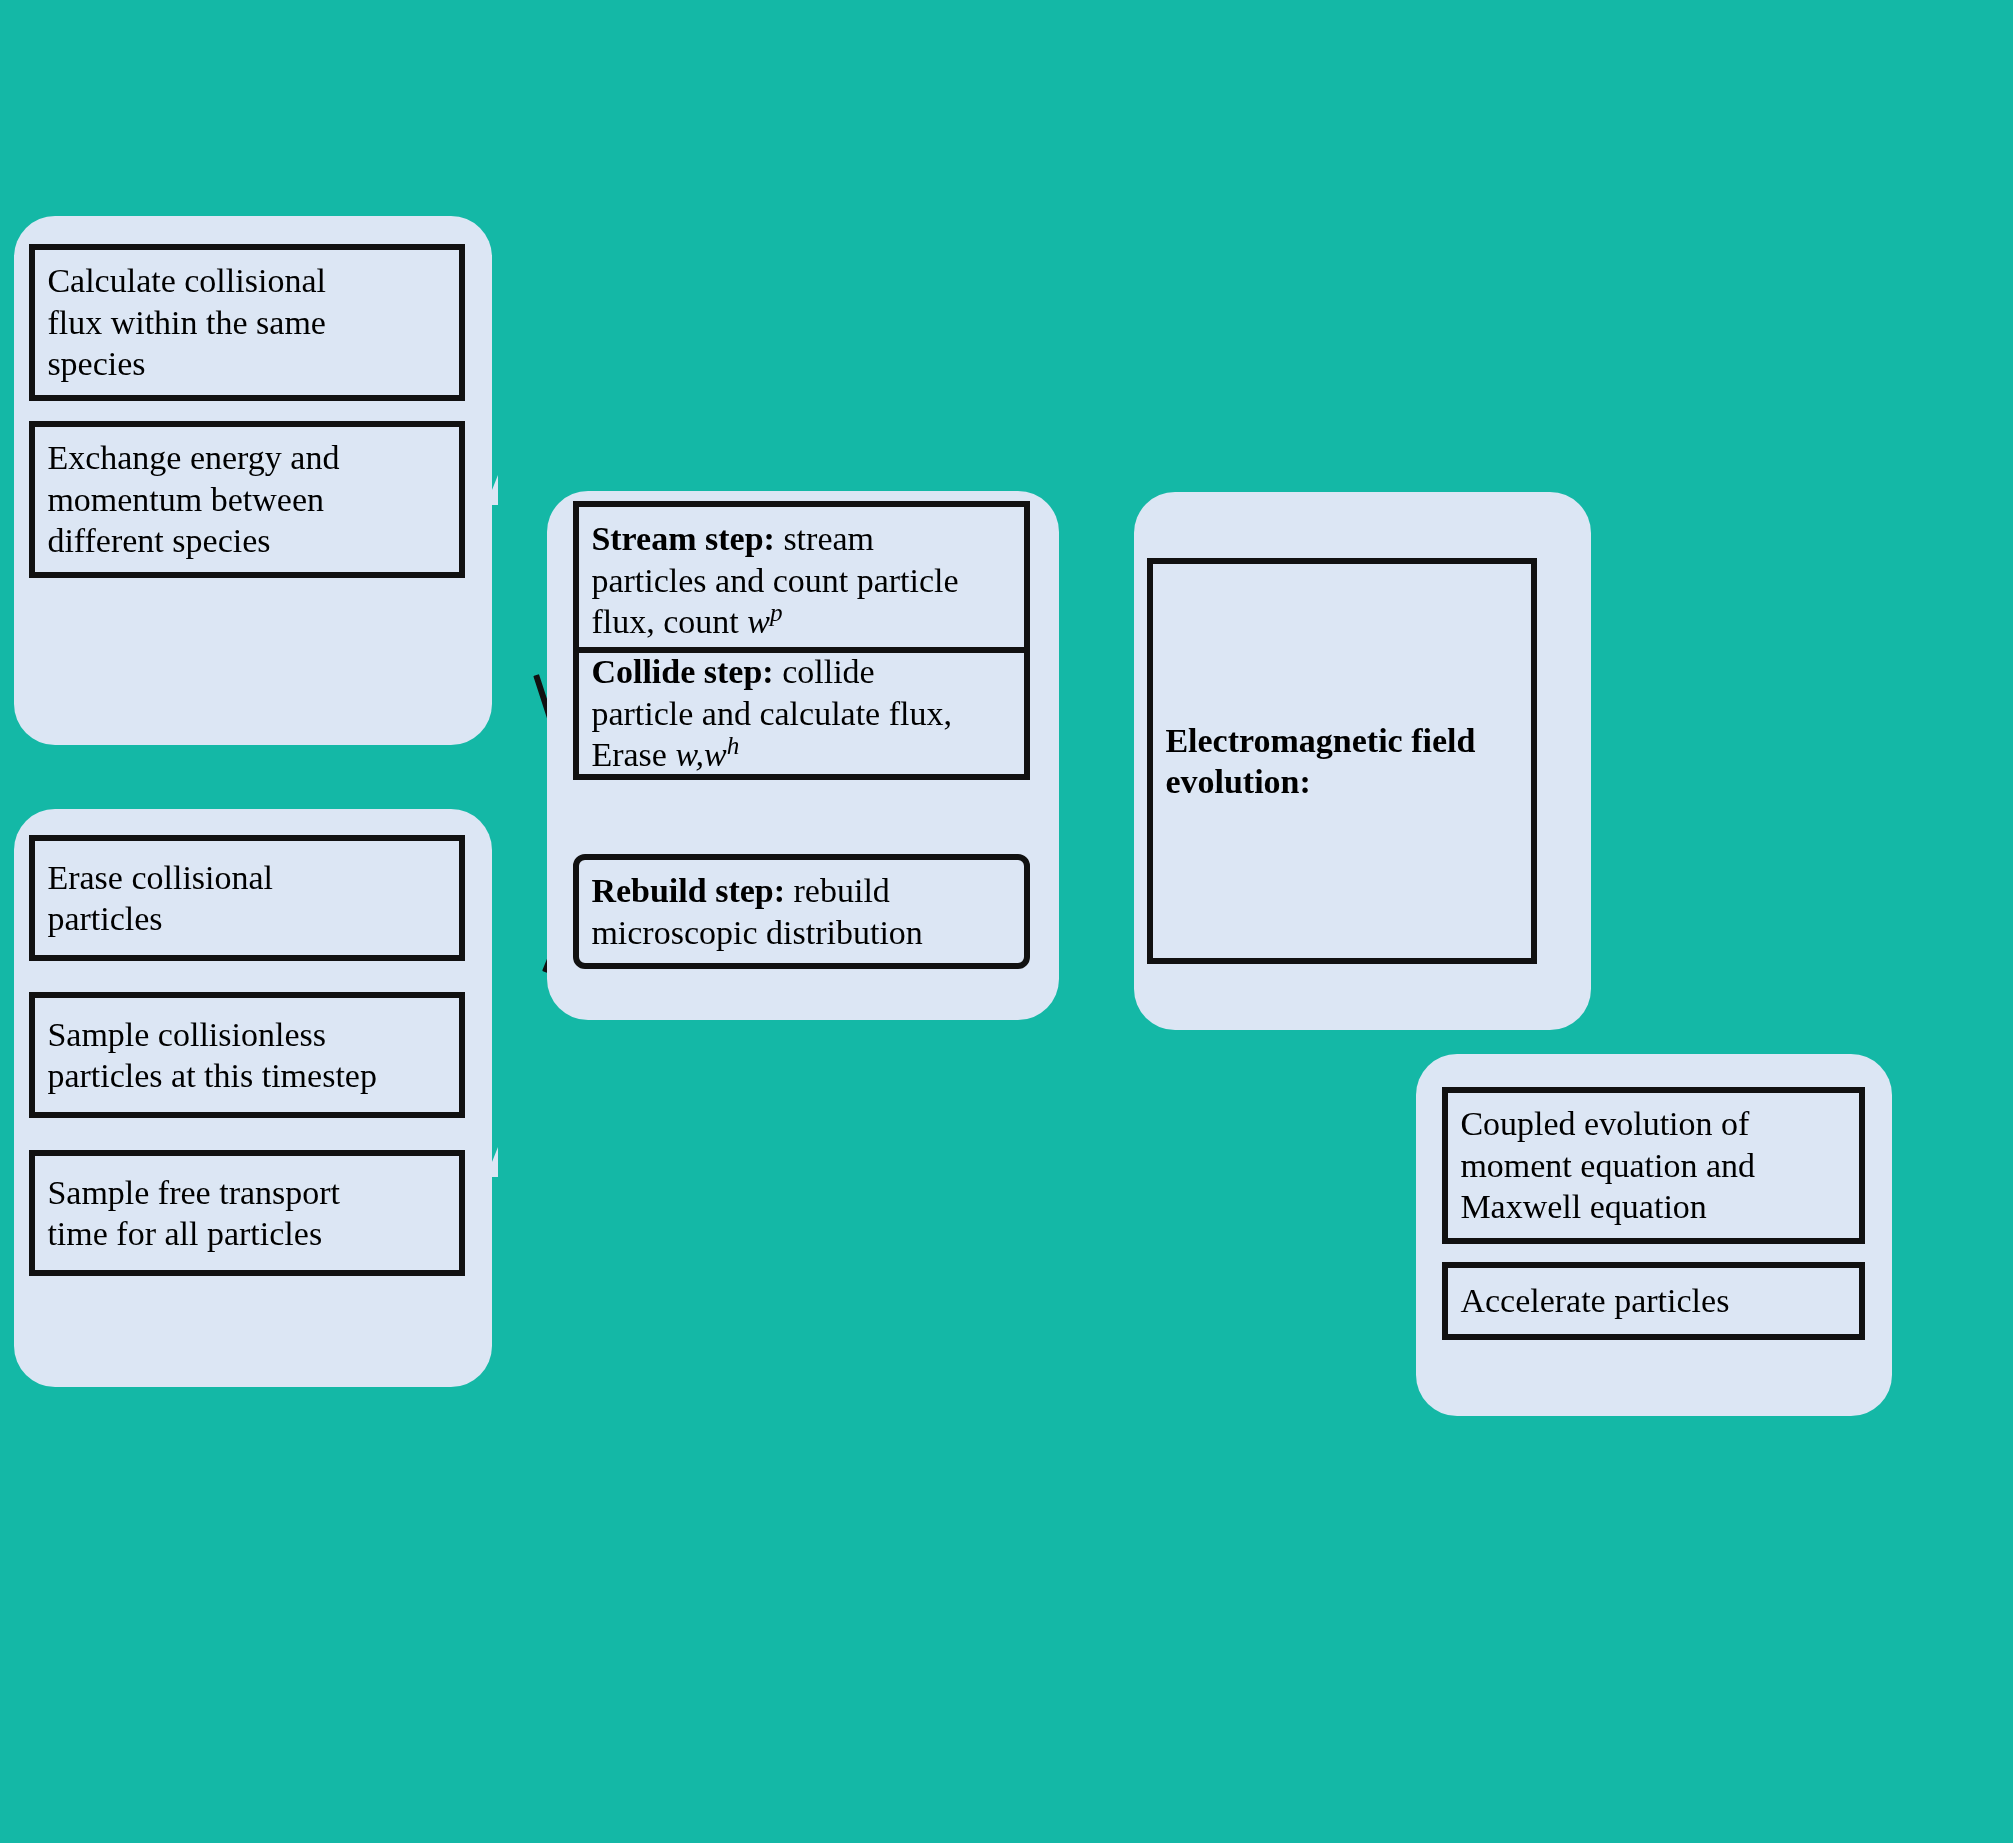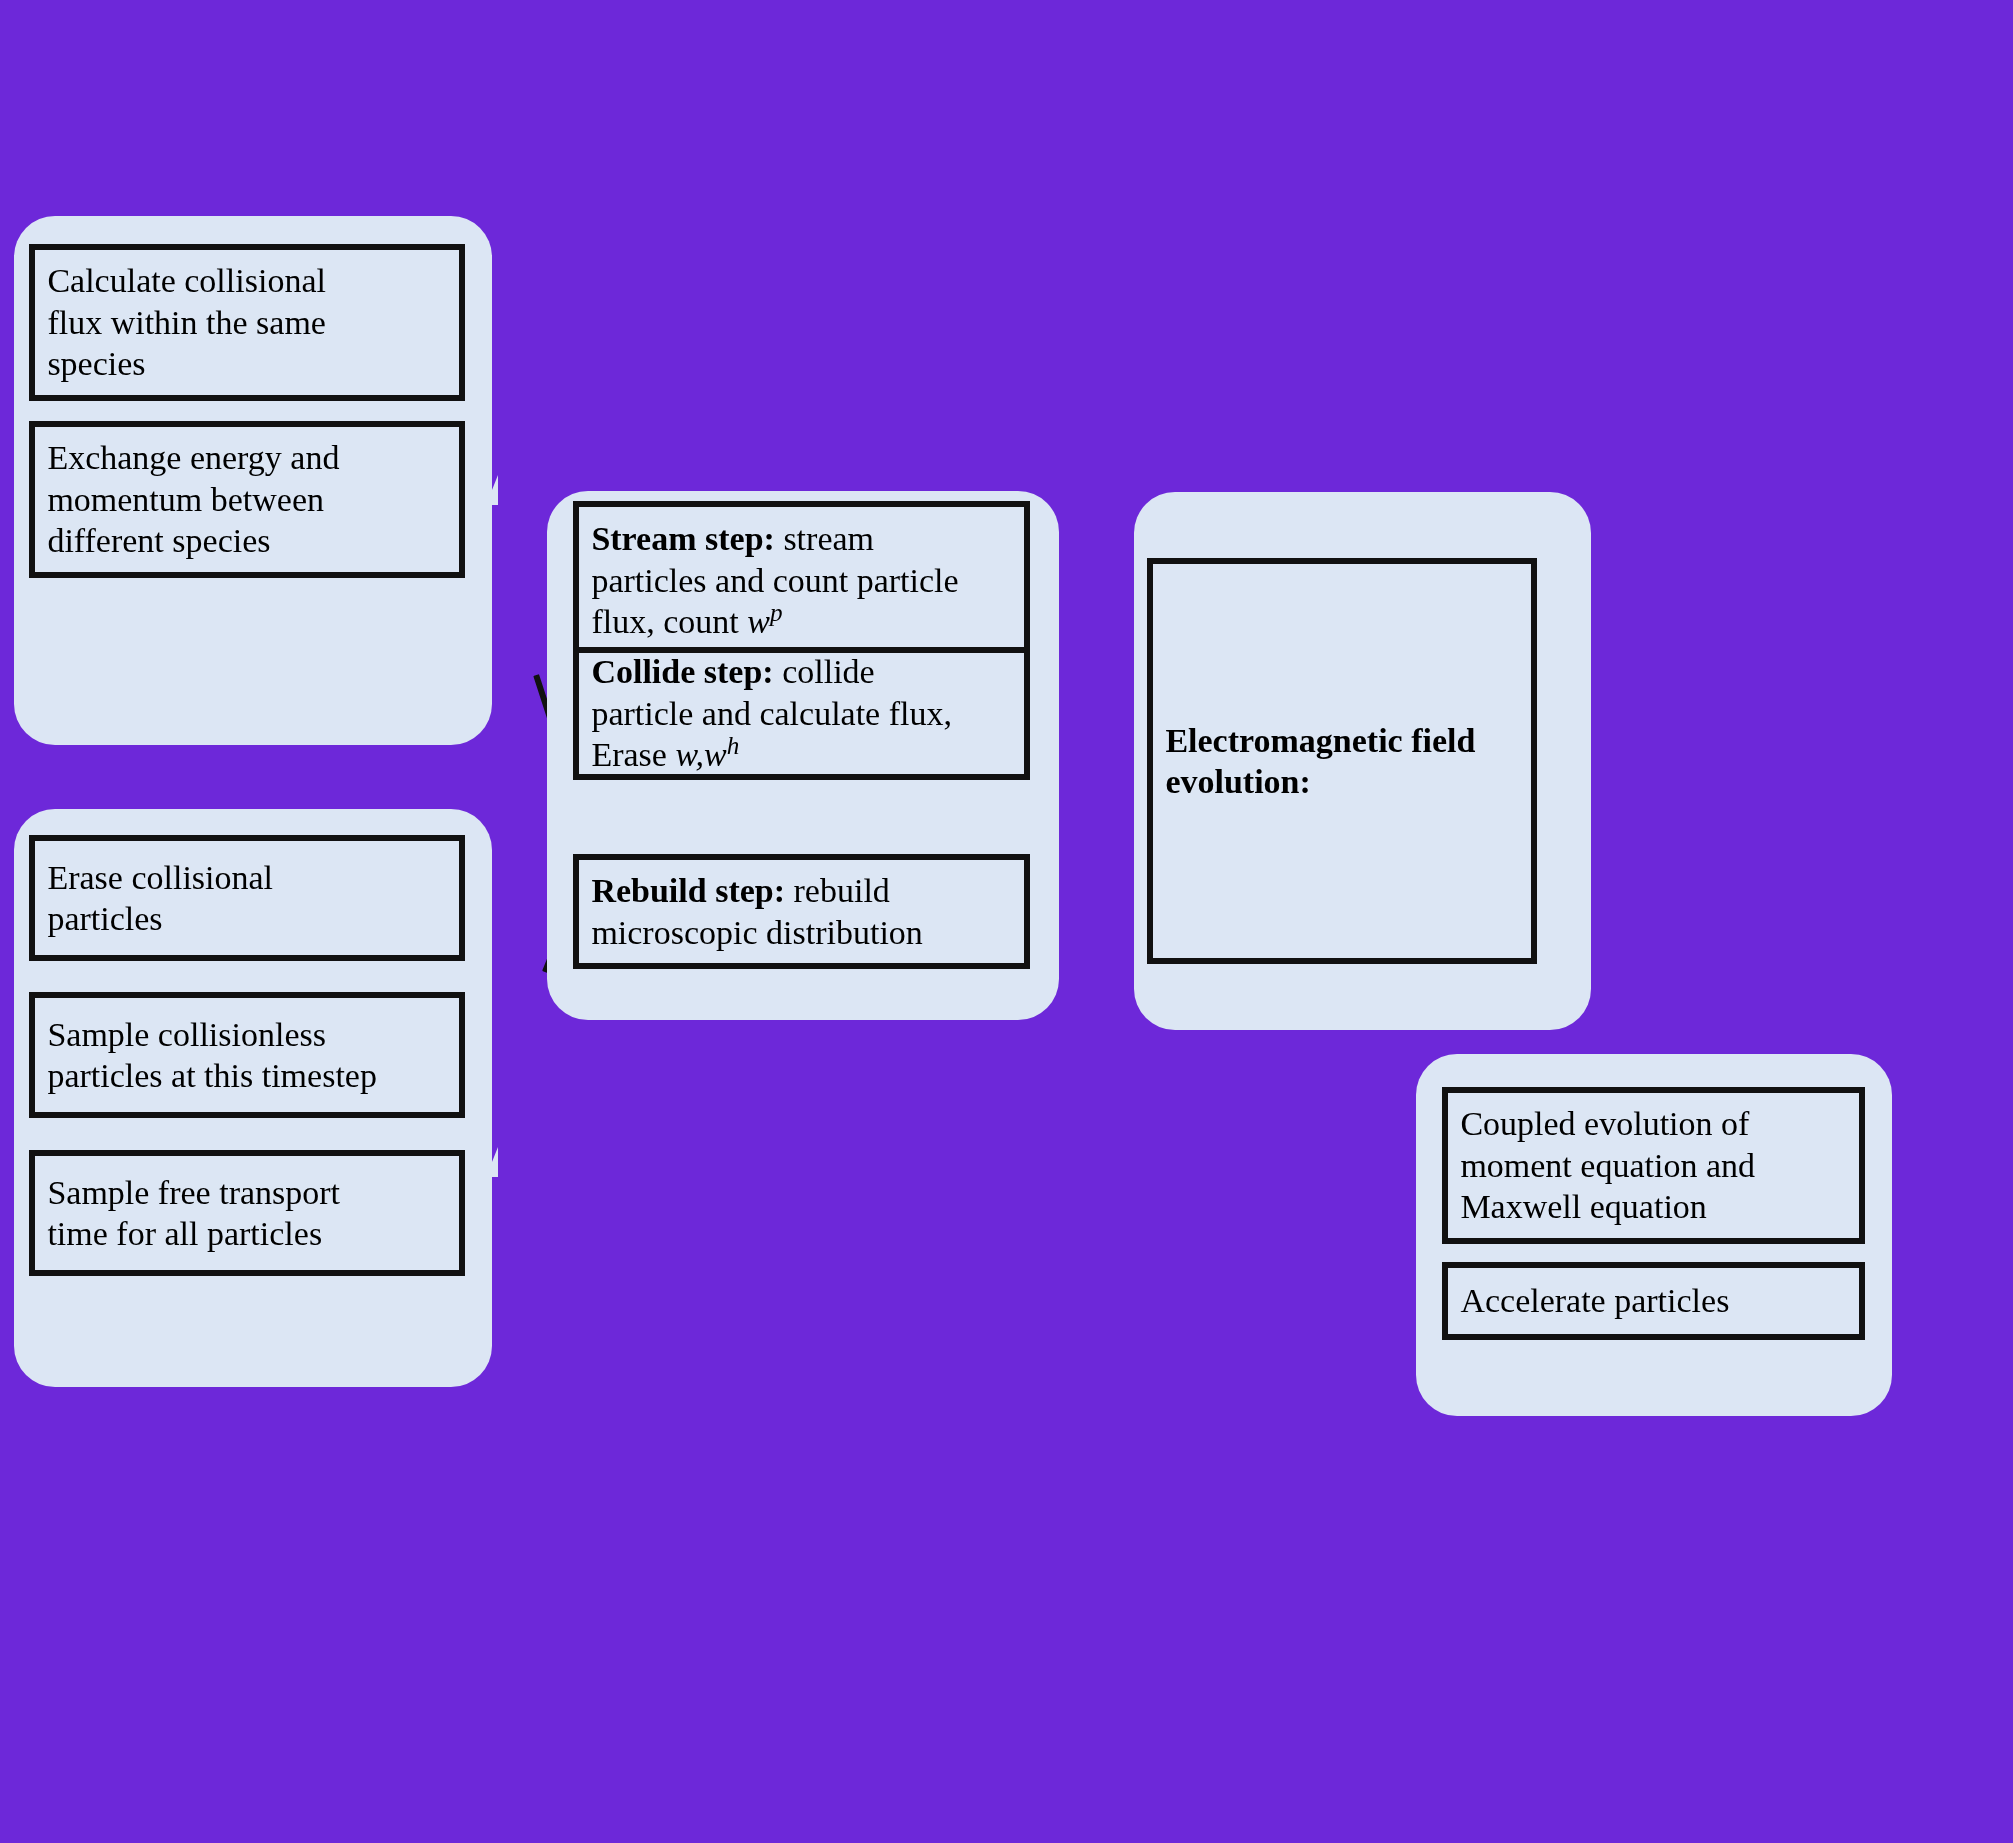--- a/index.html
+++ b/index.html
@@ -4,21 +4,21 @@
 <style>
   html, body {
     margin: 0;
     padding: 0;
     background: #000000;
   }
   #canvas {
     position: relative;
     width: 2013px;
     height: 1844px;
-    background: #6d28d9;
+    background: #14b8a6;
     overflow: hidden;
     font-family: "Liberation Serif", "DejaVu Serif", serif;
   }
 
   
   .group {
     position: absolute;
     background: #dce6f4;
     border-radius: 41px;
     box-sizing: border-box;
@@ -122,21 +122,21 @@
   </div>
 
   <div class="box" style="left:573px; top:501px; width:457px; height:159px;">
     <span class="box-text overflow"><span class="lead">Stream step:</span><span> stream</span><br><span>particles and count particle</span><br><span>flux, count </span><span class="mathvar">w</span><span class="sup">p</span></span>
   </div>
 
   <div class="box" style="left:573px; top:647px; width:457px; height:133px;">
     <span class="box-text"><span class="lead">Collide step:</span><span> collide</span><br><span>particle and calculate flux,</span><br><span>Erase </span><span class="mathvar">w,</span><span class="mathvar">w</span><span class="sup">h</span></span>
   </div>
 
-  <div class="box" style="left:573px; top:854px; width:457px; height:115px;">
+  <div class="box" style="left:573px; top:854px; width:457px; height:115px;border-radius:12px;">
     <span class="box-text"><span class="lead">Rebuild step:</span><span> rebuild</span><br><span>microscopic distribution</span></span>
   </div>
 
   <div class="group" style="left:1134px; top:492px; width:457px; height:538px;">
   </div>
 
   <div class="box" style="left:1147px; top:558px; width:390px; height:406px;">
     <span class="box-text"><span class="lead">Electromagnetic field</span><br><span class="lead">evolution:</span><br></span>
   </div>
 

